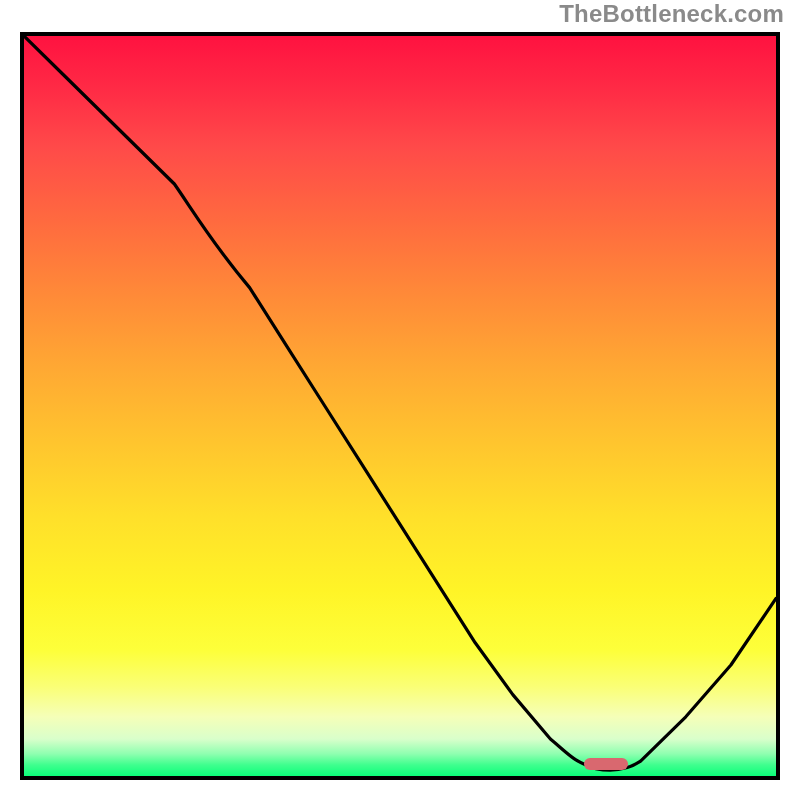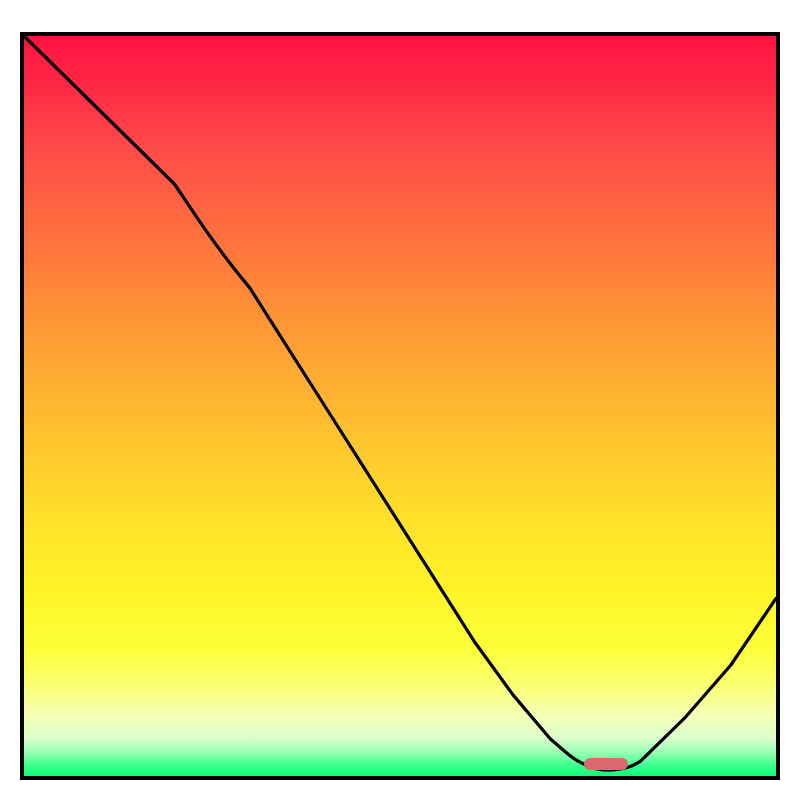--- a/index.html
+++ b/index.html
@@ -73,20 +73,21 @@
     height: 12px;
     background: #d9686f;
     border-radius: 6px;
   }
 </style>
 </head>
 <body>
 
 <div class="container">
 
+  <div class="watermark">TheBottleneck.com</div>
 
   <div class="plot-frame">
 
     <div class="gradient-fill"></div>
 
     <svg class="curve" viewBox="0 0 752 740" preserveAspectRatio="none">
       <path d="M 0 0
                L 37.6 37
                L 75.2 74
                L 112.8 111

